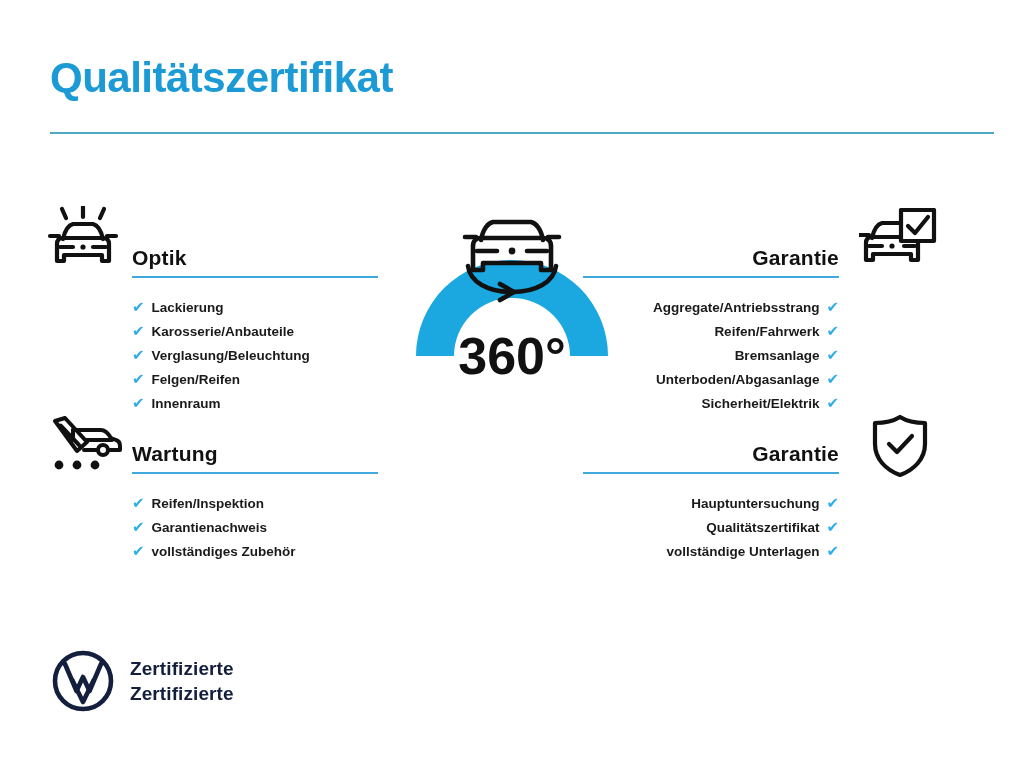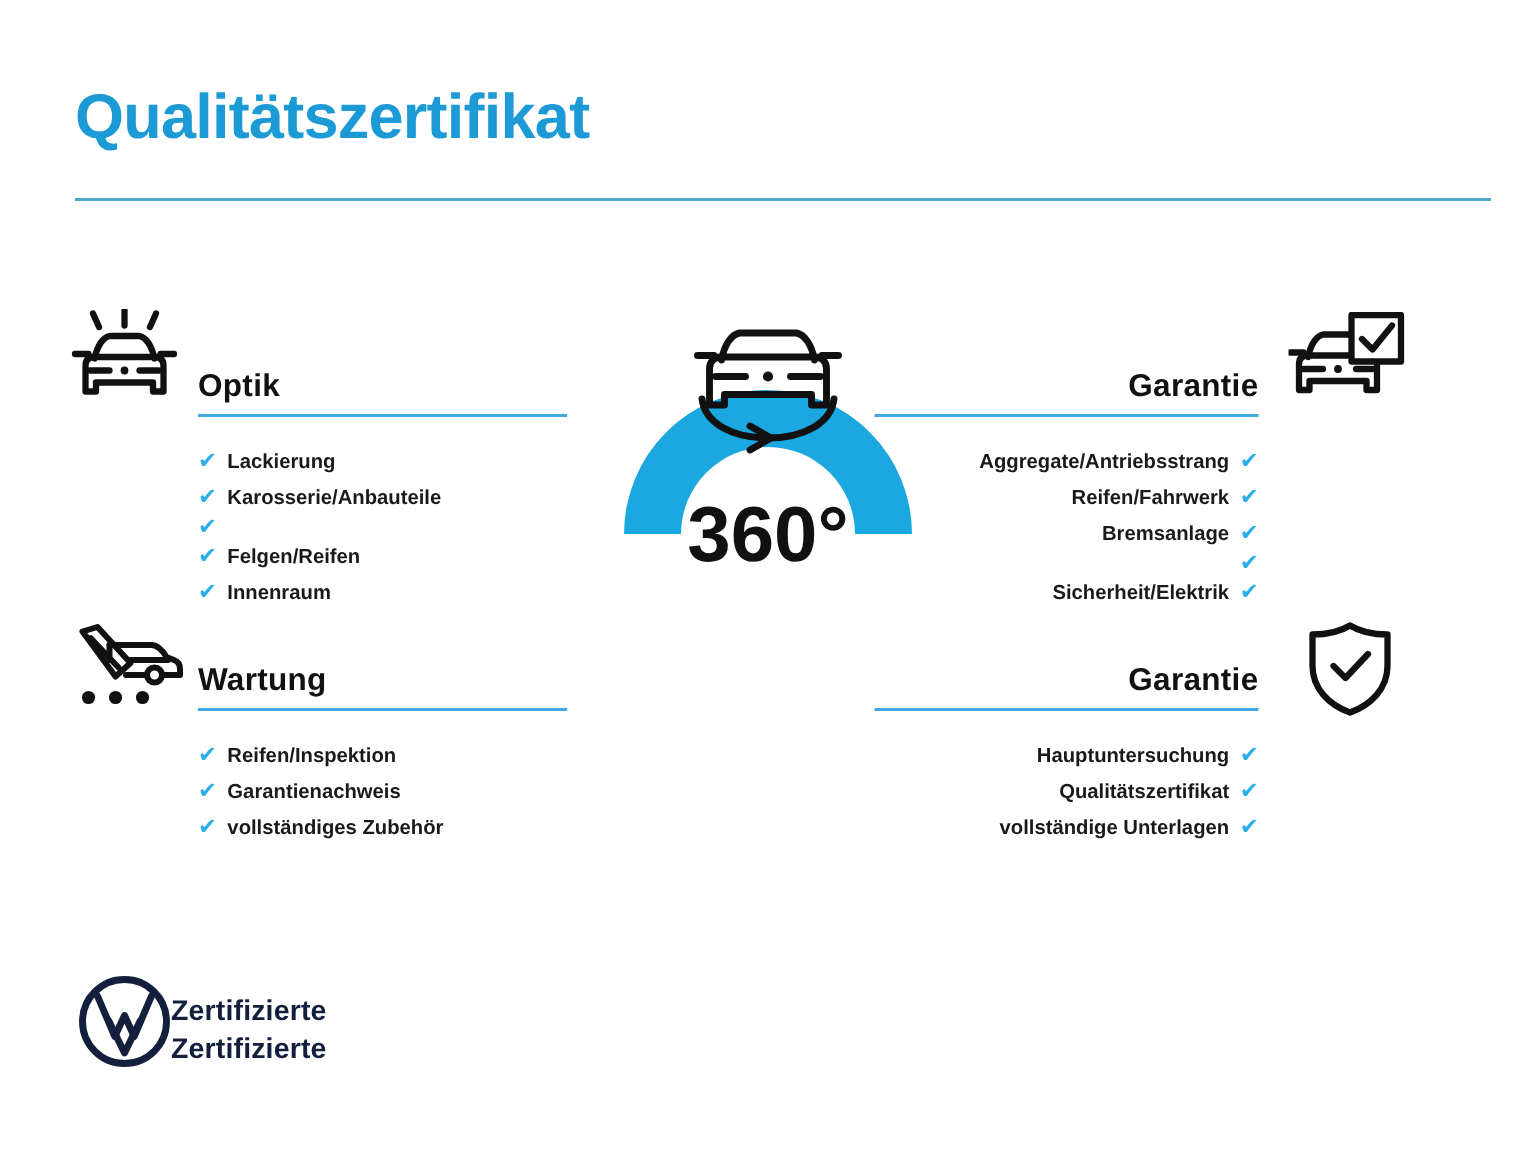--- a/index.html
+++ b/index.html
@@ -118,21 +118,22 @@
     width: 280px;
     height: 300px;
   }
 
   
   #footer-logo {
     position: absolute;
     left: 52px;
     top: 650px;
     display: flex;
-    align-items: flex-end;
+    align-items: center;
+    gap: 16px;
   }
 
   .logo-text {
     font-size: 19px;
     font-weight: bold;
     color: #131F3C;
     line-height: 25px;
     letter-spacing: 0.1px;
   }
 </style>
@@ -174,20 +175,21 @@
       <li>
         <span class="check">✔</span>
         <span>Lackierung</span>
       </li>
       <li>
         <span class="check">✔</span>
         <span>Karosserie/Anbauteile</span>
       </li>
       <li>
         <span class="check">✔</span>
+        <span>Verglasung/Beleuchtung</span>
       </li>
       <li>
         <span class="check">✔</span>
         <span>Felgen/Reifen</span>
       </li>
       <li>
         <span class="check">✔</span>
         <span>Innenraum</span>
       </li>
     </ul>
@@ -263,20 +265,21 @@
       </li>
       <li>
         <span>Reifen/Fahrwerk</span>
         <span class="check">✔</span>
       </li>
       <li>
         <span>Bremsanlage</span>
         <span class="check">✔</span>
       </li>
       <li>
+        <span>Unterboden/Abgasanlage</span>
         <span class="check">✔</span>
       </li>
       <li>
         <span>Sicherheit/Elektrik</span>
         <span class="check">✔</span>
       </li>
     </ul>
   </div>
 
   <div class="blk-icon" id="icon-garantie">

